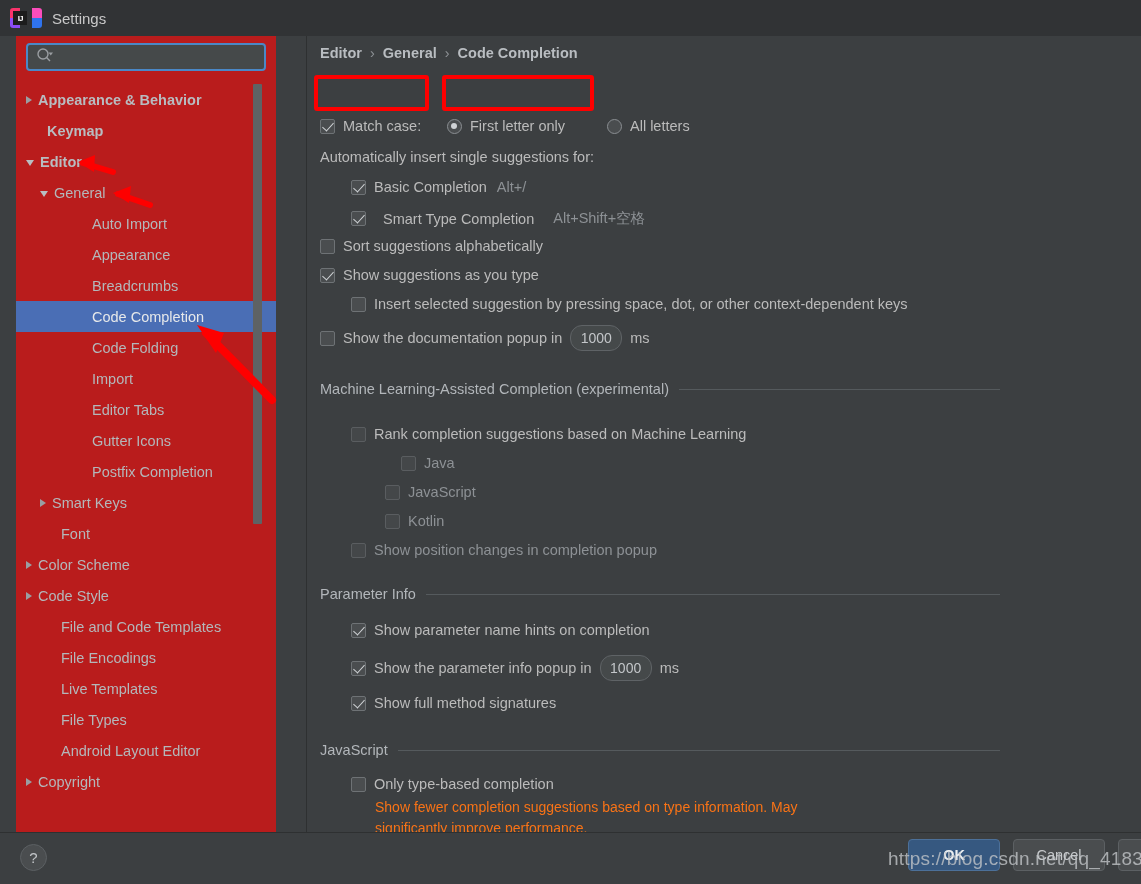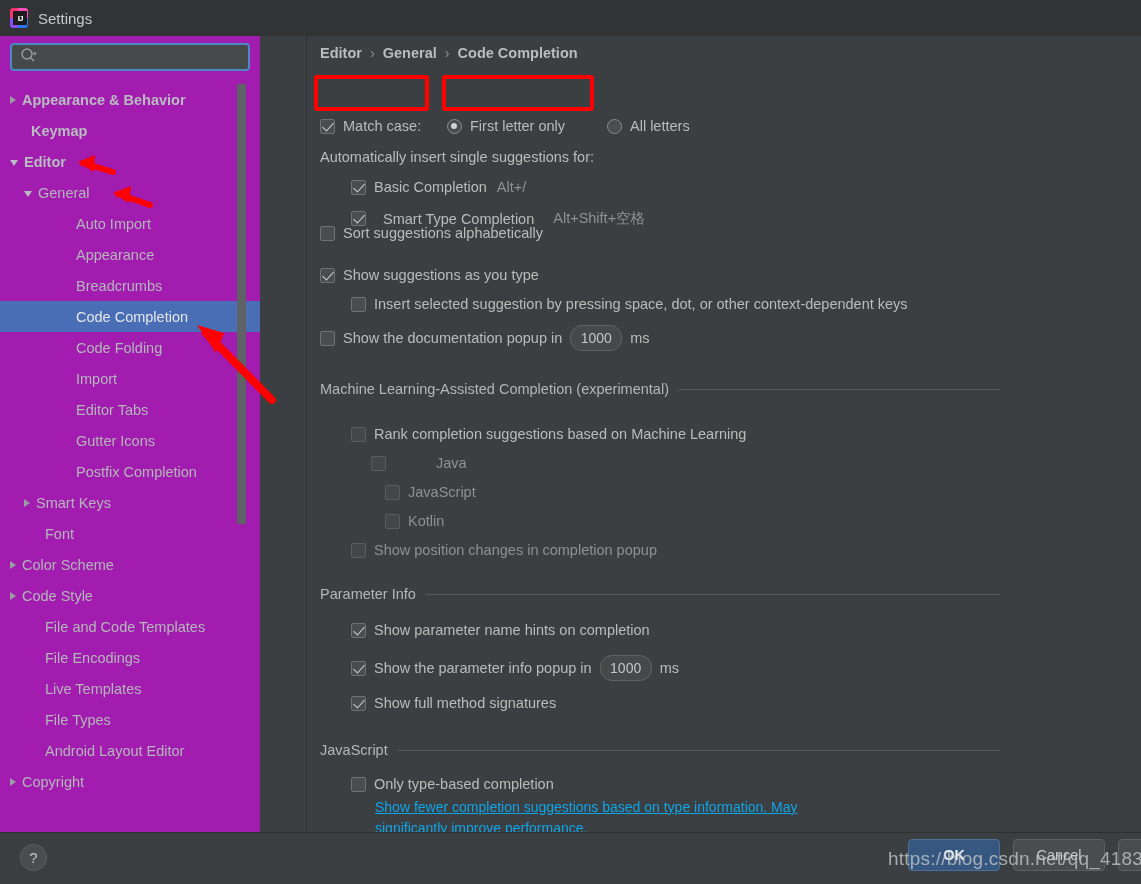--- a/index.html
+++ b/index.html
@@ -19,44 +19,44 @@
 
   
   #titlebar {
     position: absolute; left: 0; top: 0;
     width: 1141px; height: 36px;
     background: #313335;
     display: flex; align-items: center;
     padding-left: 10px;
   }
   #logo {
-    width: 18px; height: 20px;
+    width: 32px; height: 20px;
     position: relative;
     flex: 0 0 auto;
     margin-right: 10px;
   }
   #logo .q1 { position:absolute; left:0; top:0; width:10px; height:10px; background:#f9336b; border-top-left-radius:3px;}
   #logo .q2 { position:absolute; right:0; top:0; width:10px; height:10px; background:#fb4dbb; border-top-right-radius:3px;}
   #logo .q3 { position:absolute; left:0; bottom:0; width:10px; height:10px; background:#8b4df7; border-bottom-left-radius:3px;}
   #logo .q4 { position:absolute; right:0; bottom:0; width:10px; height:10px; background:#2f73ed; border-bottom-right-radius:3px;}
   #logo .inner {
     position:absolute; left:3px; top:3px; width:14px; height:14px;
     background:#1c1c1c; color:#ffffff; font-size:8px; font-weight:bold;
     display:flex; align-items:center; justify-content:center;
     font-family:"Liberation Sans", sans-serif; letter-spacing:-1px;
   }
   #window-title {
     font-size: 15px; color: #c9c9c9;
   }
 
   
   #sidebar {
-    position: absolute; left: 0; top: 36px;
+    position: absolute; left: 16px; top: 36px;
     width: 260px; height: 796px;
-    background: #a21caf;
+    background: #b91c1c;
     overflow: hidden;
   }
   #search-wrap {
     margin: 7px 10px 0 10px;
     height: 28px;
     background: #45494a;
     border: 2px solid #4a88c7;
     border-radius: 4px;
     display: flex; align-items: center;
     padding-left: 8px;
@@ -206,24 +206,23 @@
   }
   .section .line {
     flex: 1 1 auto;
     height: 1px;
     background: #555a5d;
     margin-left: 10px;
   }
   .helptext {
     position: absolute;
     font-size: 14px;
-    color: #0ea5e9;
+    color: #f97316;
     line-height: 21px;
     white-space: pre-line;
-    text-decoration: underline;
   }
 
   
   #bottombar {
     position: absolute; left: 0; top: 832px;
     width: 1141px; height: 52px;
     background: #3c3f41;
     border-top: 1px solid #2e3031;
   }
   #help-btn {
@@ -482,21 +481,21 @@
       <span>Basic Completion</span>
       <span class="shortcut">Alt+/</span>
     </div>
 
     <div class="row" style="left:44px; top:173px;gap:9px;">
       <span class="cb checked"></span>
       <span>Smart Type Completion</span>
       <span class="shortcut">Alt+Shift+空格</span>
     </div>
 
-    <div class="row" style="left:13px; top:189px;">
+    <div class="row" style="left:13px; top:202px;">
       <span class="cb"></span>
       <span>Sort suggestions alphabetically</span>
     </div>
 
     <div class="row" style="left:13px; top:231px;">
       <span class="cb checked"></span>
       <span>Show suggestions as you type</span>
     </div>
 
     <div class="row" style="left:44px; top:260px;">
@@ -515,21 +514,21 @@
 
     <div class="section" style="left:13px; top:345px;">
       <span>Machine Learning-Assisted Completion (experimental)</span>
       <span class="line"></span>
     </div>
 
     <div class="row" style="left:44px; top:390px;">
       <span class="cb dim"></span>
       <span>Rank completion suggestions based on Machine Learning</span>
     </div>
-    <div class="row dimtext" style="left:64px; top:419px;gap:42px;">
+    <div class="row dimtext" style="left:94px; top:419px;">
       <span class="cb dim"></span>
       <span>Java</span>
     </div>
     <div class="row dimtext" style="left:78px; top:448px;">
       <span class="cb dim"></span>
       <span>JavaScript</span>
     </div>
     <div class="row dimtext" style="left:78px; top:477px;">
       <span class="cb dim"></span>
       <span>Kotlin</span>

